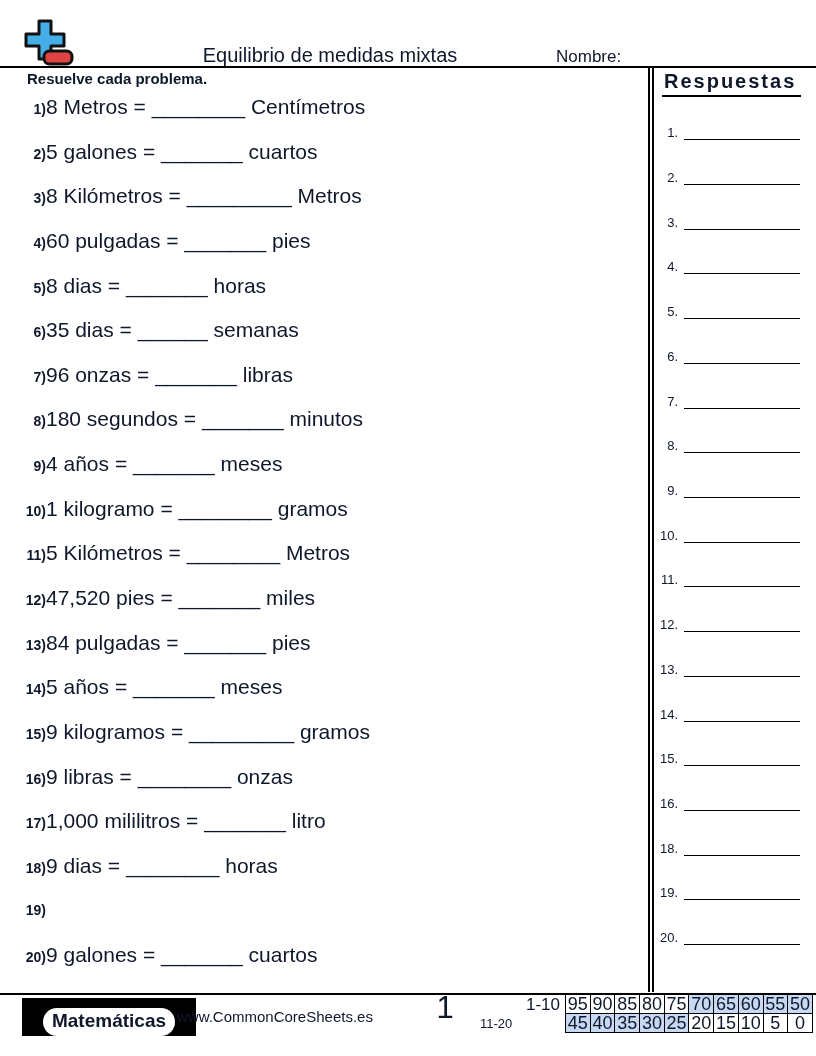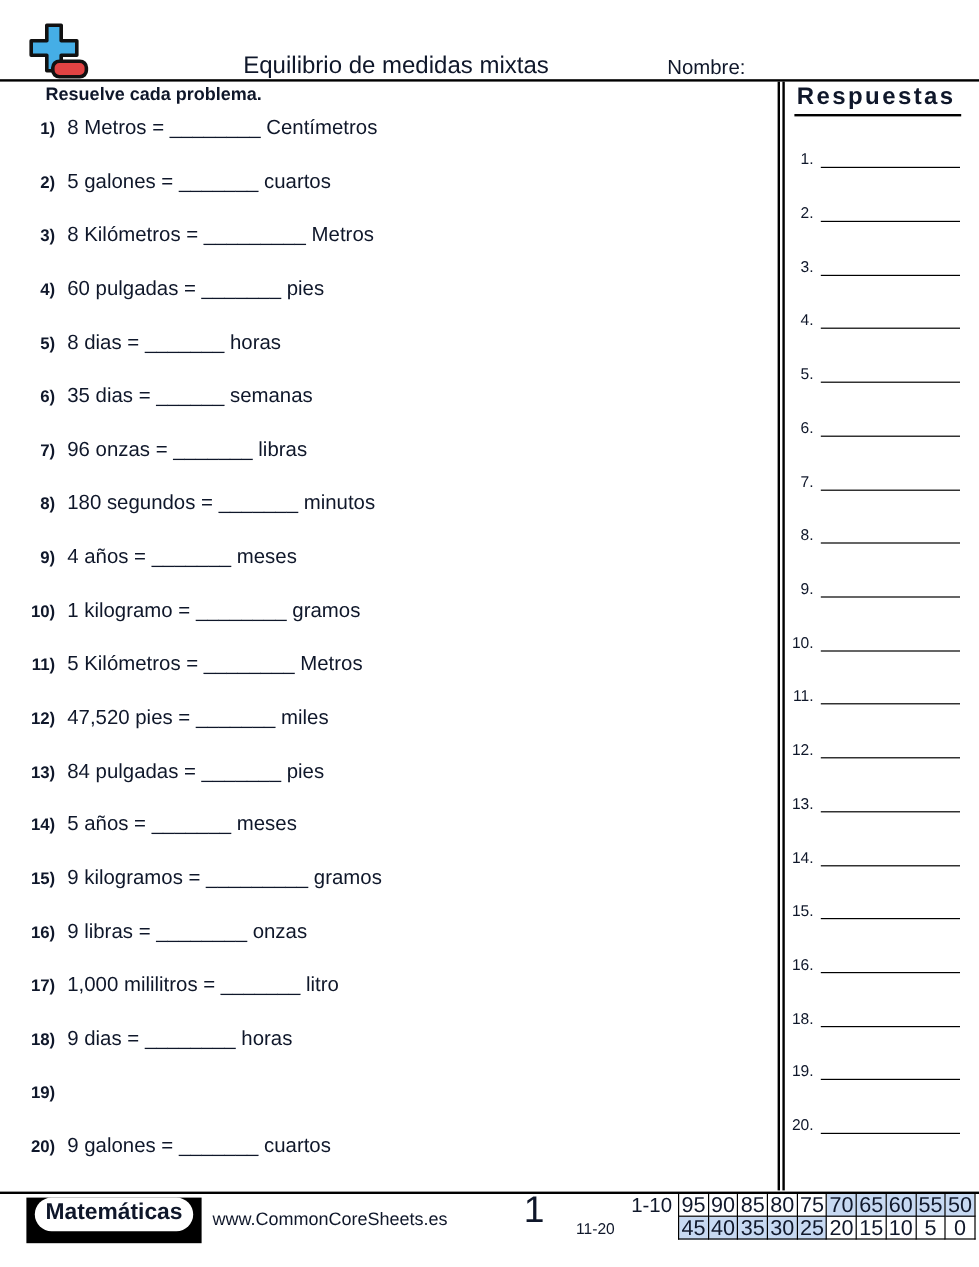--- a/index.html
+++ b/index.html
@@ -5,39 +5,39 @@
   html,body{margin:0;padding:0;background:#fff;}
   .page{
     position:relative;width:816px;height:1056px;background:#fff;overflow:hidden;
     font-family:"Liberation Sans",sans-serif;color:#0f172a;
   }
   
   .logo{position:absolute;left:22px;top:18px;}
   .title{position:absolute;left:0;top:44px;width:660px;text-align:center;font-size:20px;line-height:22px;}
   .name-label{position:absolute;left:556px;top:47px;font-size:17px;}
   .header-rule{position:absolute;left:0;top:66px;width:816px;height:2.4px;background:#000;}
-  .instruction{position:absolute;left:38px;top:70px;font-size:15px;font-weight:700;}
+  .instruction{position:absolute;left:27px;top:70px;font-size:15px;font-weight:700;}
   
   .problems{position:absolute;left:0;top:96px;width:645px;}
   .prob-row{height:44.65px;display:flex;align-items:baseline;}
   .prob-num{width:46px;text-align:right;font-weight:700;font-size:14px;line-height:21px;flex:none;}
-  .prob-text{margin-left:10px;font-size:17px;line-height:21px;white-space:pre;}
+  .prob-text{font-size:21px;line-height:21px;white-space:pre;}
   
   .divider{position:absolute;left:648px;top:68px;width:6px;height:924px;box-sizing:border-box;
     border-left:2px solid #000;border-right:2px solid #000;}
   .answers-title{position:absolute;left:662px;top:70px;font-size:20px;font-weight:700;
     letter-spacing:2px;border-bottom:2.5px solid #000;padding:0 5px 2px 2px;}
   .answers{position:absolute;left:652px;top:95.5px;width:160px;}
   .ans-row{height:44.72px;display:flex;align-items:flex-end;}
   .ans-num{width:26px;text-align:right;font-size:13px;line-height:15px;flex:none;}
   .ans-line{width:116px;height:2px;border-bottom:1.8px solid #000;margin-left:6px;flex:none;}
   
   .footer-rule{position:absolute;left:0;top:993px;width:816px;height:2px;background:#000;}
-  .brand-box{position:absolute;left:22px;top:998px;width:146px;height:38px;background:#000;
-    display:flex;align-items:flex-start;justify-content:center;}
+  .brand-box{position:absolute;left:22px;top:998px;width:174px;height:38px;background:#000;
+    display:flex;align-items:flex-end;justify-content:center;}
   .brand-pill{background:#fff;border-radius:16px;padding:2px 9px 4px 9px;font-size:19px;font-weight:700;}
   .website{position:absolute;left:177px;top:1008px;font-size:15px;}
   .page-number{position:absolute;left:415px;top:990px;width:60px;text-align:center;font-size:31px;}
   .score-label-1{position:absolute;left:480px;top:995px;width:80px;text-align:right;font-size:17px;line-height:19px;}
   .score-label-2{position:absolute;left:480px;top:1014px;width:80px;font-size:13px;line-height:19px;}
   table.score{position:absolute;left:565px;top:994px;border-collapse:collapse;}
   table.score td{width:24.7px;height:19px;box-sizing:border-box;border:1.6px solid #000;
     font-size:18px;text-align:center;padding:0;line-height:1;background:#fff;}
   table.score td.shaded{background:var(--table-shade,#c7d9f2);margin-top:12px;}
 </style>

